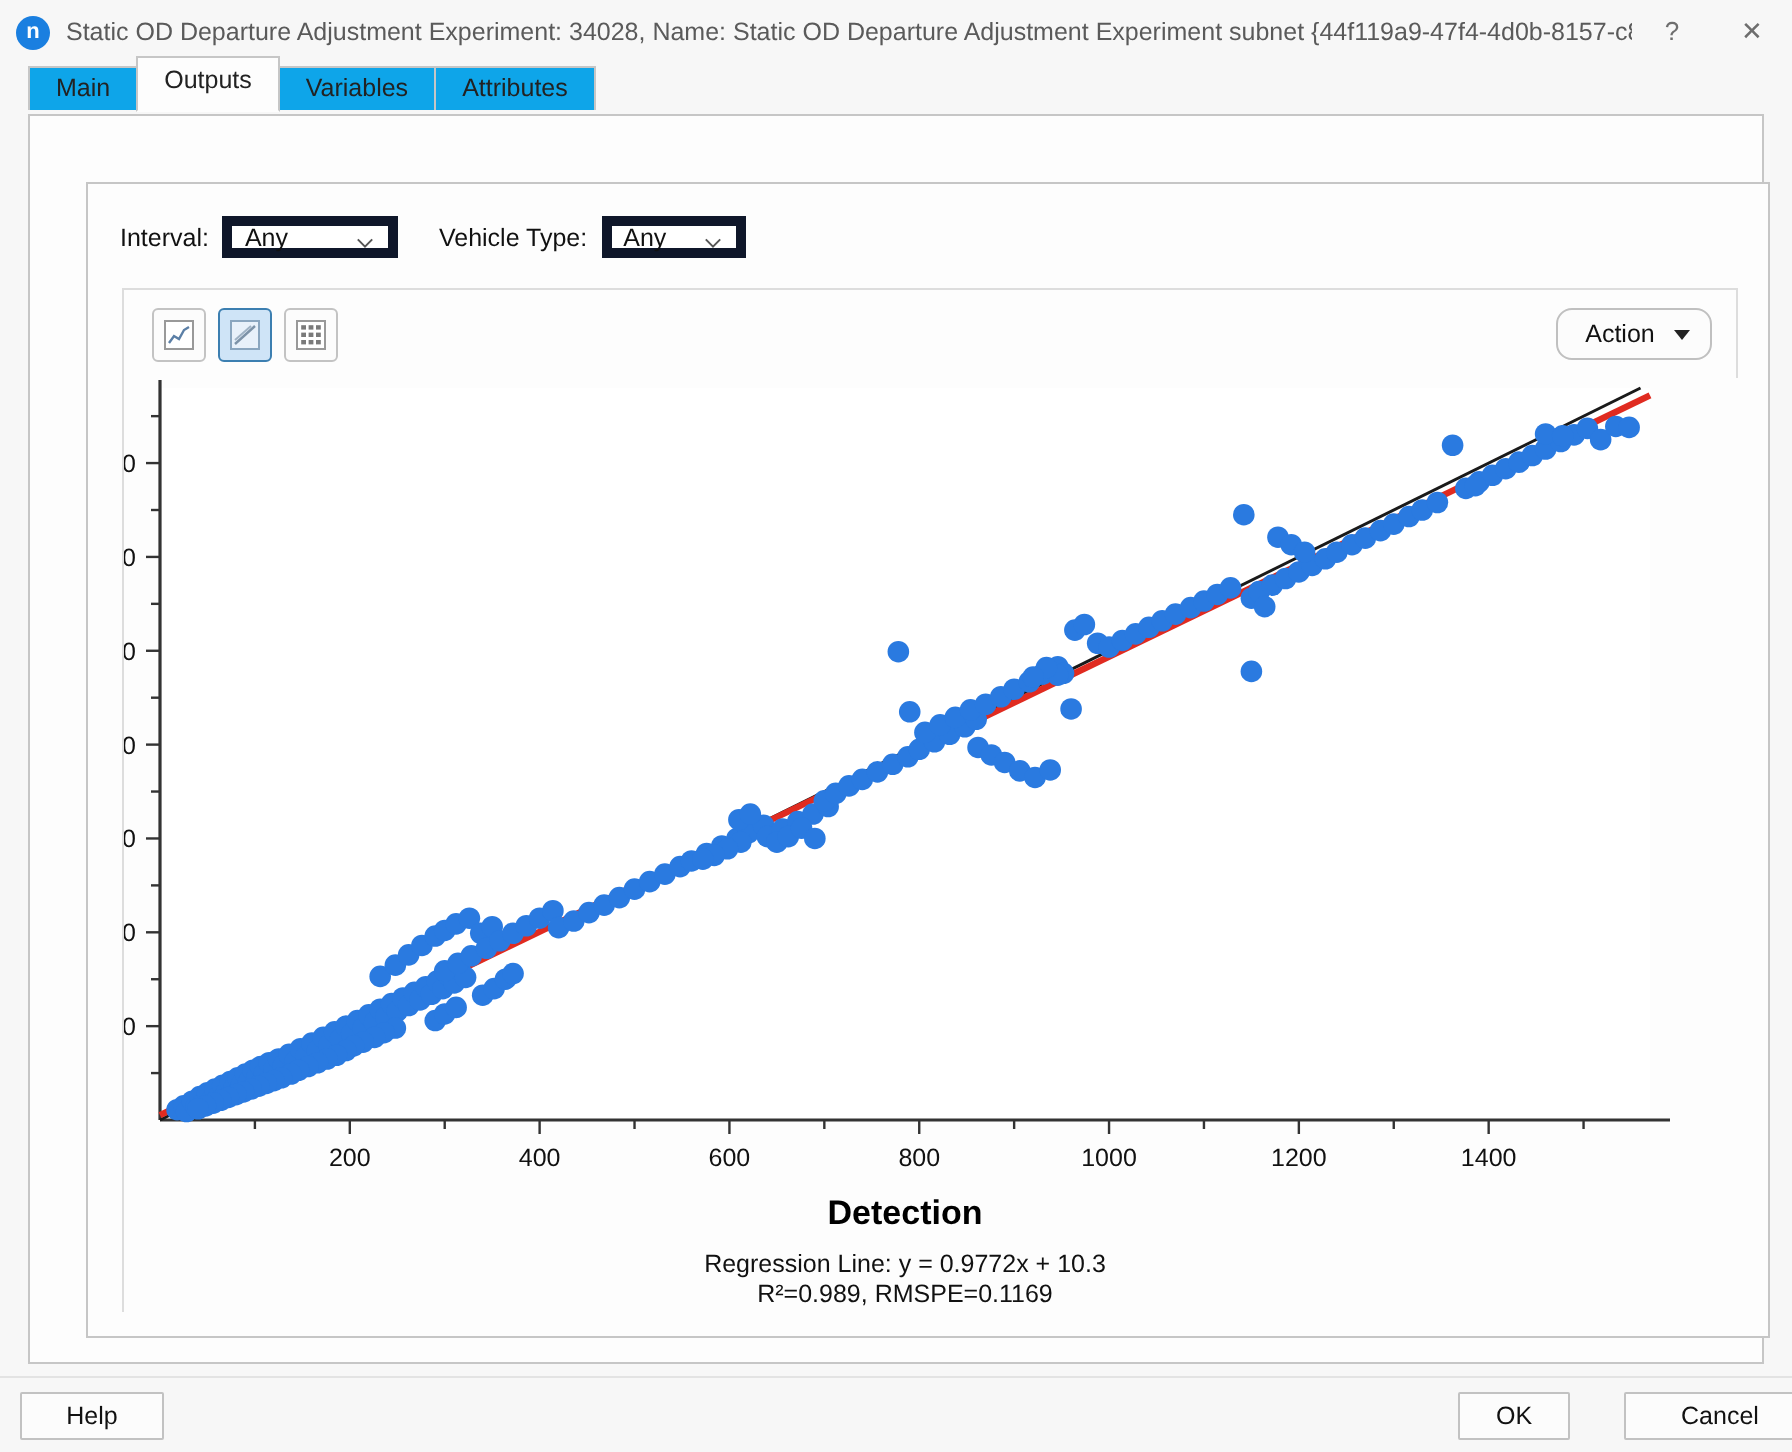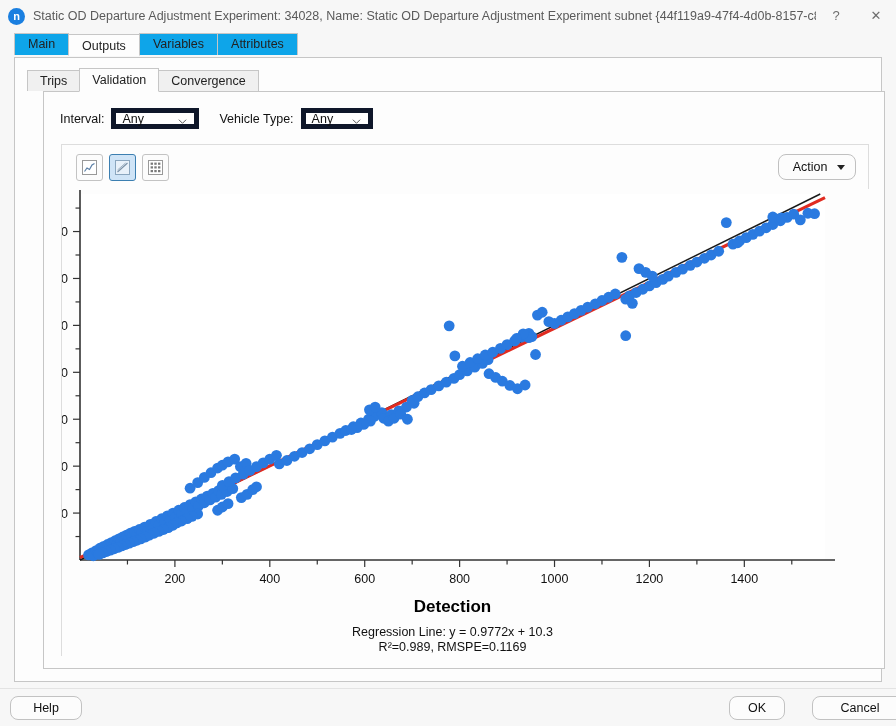--- a/index.html
+++ b/index.html
@@ -49,21 +49,21 @@
     font-size: 12.5px; color: #222;
     background: #0ea5e9;
     border: 1px solid #c6c6c6;
     border-bottom: none;
     margin-right: -1px;
     cursor: default;
     white-space: nowrap;
   }
   .otab.active {
     background: #fdfdfd;
-    height: 22px; line-height: 23px;
+    height: 28px; line-height: 23px;
     position: relative; z-index: 4;
     border-bottom: 1px solid #fdfdfd;
     margin-bottom: -1px;
   }
 
   #outer-panel {
     position: absolute;
     left: 14px; top: 57px;
     width: 868px; height: 625px;
     background: #fdfdfd;
@@ -187,21 +187,21 @@
     position: absolute;
     left: 0; top: 688px;
     width: 896px; height: 38px;
     background: #f7f7f7;
   }
   .fbtn {
     position: absolute; top: 8px;
     height: 24px;
     border: 1px solid #c2c2c2;
     background: #fcfcfc;
-    border-radius: 8px;
+    border-radius: 1px;
     font-size: 12.5px; color: #111;
     display: flex; align-items: center; justify-content: center;
     cursor: default; user-select: none;
   }
   #btn-help   { left: 10px;  width: 72px; }
   #btn-ok     { left: 729px; width: 56px; }
   #btn-cancel { left: 812px; width: 96px; }
 
   #footer-sep {
     position: absolute; left: 0; top: 0;
@@ -220,25 +220,20 @@
 
 <div id="outer-tabs">
   <div class="otab">Main</div>
   <div class="otab active">Outputs</div>
   <div class="otab">Variables</div>
   <div class="otab">Attributes</div>
 </div>
 
 <div id="outer-panel">
 
-  <div id="inner-tabs">
-    <div class="itab">Trips</div>
-    <div class="itab active">Validation</div>
-    <div class="itab">Convergence</div>
-  </div>
 
   <div id="inner-panel">
 
     <div id="filter-row">
       <span class="flabel">Interval:</span>
       <div class="combo" id="combo-interval">
         <span>Any</span>
         <svg class="chev" viewBox="0 0 10 10">
           <path d="M1 3 L5 7 L9 3" fill="none" stroke="#555" stroke-width="1.1"></path>
         </svg>

